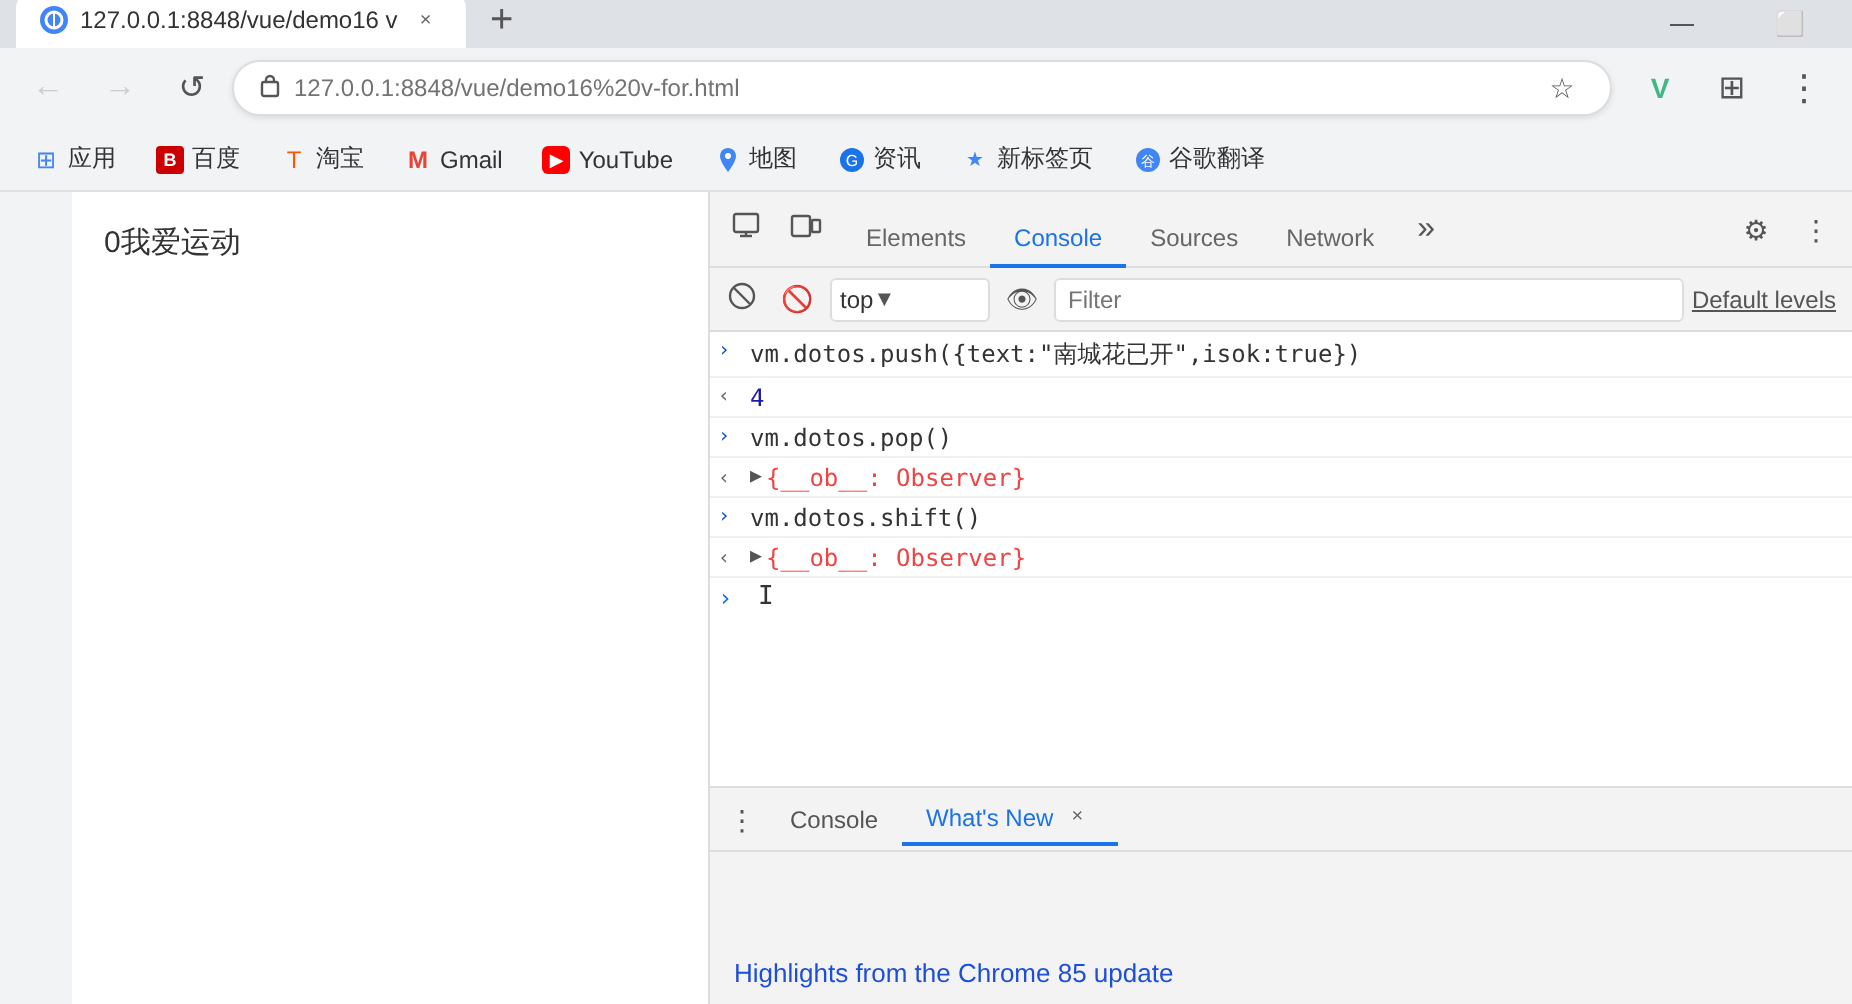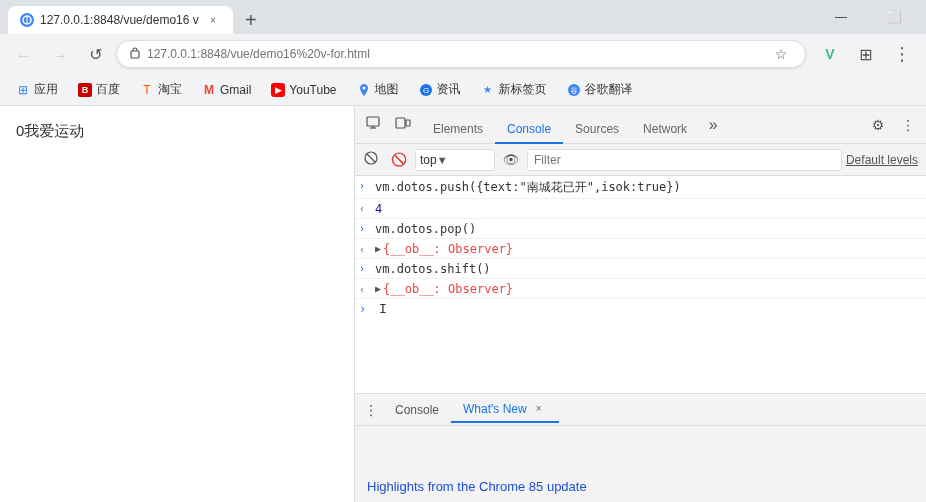--- a/index.html
+++ b/index.html
@@ -2,21 +2,21 @@
 <html><head>
   <meta charset="utf-8">
   <style>
     * { margin: 0; padding: 0; box-sizing: border-box; }
     body { font-family: 'Segoe UI', Arial, sans-serif; font-size: 13px; background: #fff; width: 926px; height: 502px; overflow: hidden; }
 
     
     .browser-frame { width: 926px; height: 502px; display: flex; flex-direction: column; background: #f1f3f4; }
 
     
-    .title-bar { height: 34px; background: #dee1e6; display: flex; align-items: center; padding: 0 8px; gap: 8px; }
+    .title-bar { height: 24px; background: #dee1e6; display: flex; align-items: center; padding: 0 8px; gap: 8px; }
     .tab-area { display: flex; align-items: flex-end; height: 100%; }
     .tab { background: #fff; border-radius: 8px 8px 0 0; padding: 6px 12px; display: flex; align-items: center; gap: 6px; font-size: 12px; color: #333; height: 28px; }
     .tab-favicon { width: 14px; height: 14px; background: #4285f4; border-radius: 50%; display: flex; align-items: center; justify-content: center; font-size: 8px; color: white; }
     .tab-close { width: 16px; height: 16px; display: flex; align-items: center; justify-content: center; border-radius: 50%; cursor: pointer; font-size: 10px; color: #666; }
     .new-tab-btn { width: 28px; height: 28px; display: flex; align-items: center; justify-content: center; border-radius: 50%; cursor: pointer; color: #555; font-size: 18px; margin-left: 4px; }
     .win-controls-area { display: flex; align-items: center; gap: 8px; margin-left: auto; }
     .win-ctrl { width: 46px; height: 28px; display: flex; align-items: center; justify-content: center; font-size: 11px; color: #555; cursor: pointer; }
     .minimize-line { width: 12px; height: 1px; background: #555; }
 
     
@@ -35,21 +35,21 @@
     
     .bookmarks-bar { height: 32px; background: #f1f3f4; border-bottom: 1px solid #e0e0e0; display: flex; align-items: center; padding: 0 8px; gap: 4px; overflow: hidden; }
     .bookmark-item { display: flex; align-items: center; gap: 4px; padding: 3px 8px; border-radius: 12px; cursor: pointer; font-size: 12px; color: #333; white-space: nowrap; }
     .bookmark-favicon { width: 14px; height: 14px; display: flex; align-items: center; justify-content: center; font-size: 10px; border-radius: 2px; }
     .bm-apps { background: #4285f4; }
 
     
     .main-area { flex: 1; display: flex; overflow: hidden; }
 
     
-    .page-content { flex: 1; background: #fff; padding: 16px; overflow: auto; }
+    .page-content { flex: 1; background: #fff; padding: 16px; overflow: auto; margin-left: 36px; }
     .page-list-item { font-size: 15px; color: #333; margin-bottom: 4px; }
 
     
     .devtools { width: 572px; background: #fff; border-left: 1px solid #ddd; display: flex; flex-direction: column; }
 
     
     .devtools-toolbar { height: 38px; background: #f3f3f3; border-bottom: 1px solid #ddd; display: flex; align-items: center; padding: 0 4px; gap: 2px; }
     .dt-icon-btn { width: 28px; height: 28px; display: flex; align-items: center; justify-content: center; border-radius: 4px; cursor: pointer; color: #555; font-size: 14px; border: none; background: none; }
 
     

